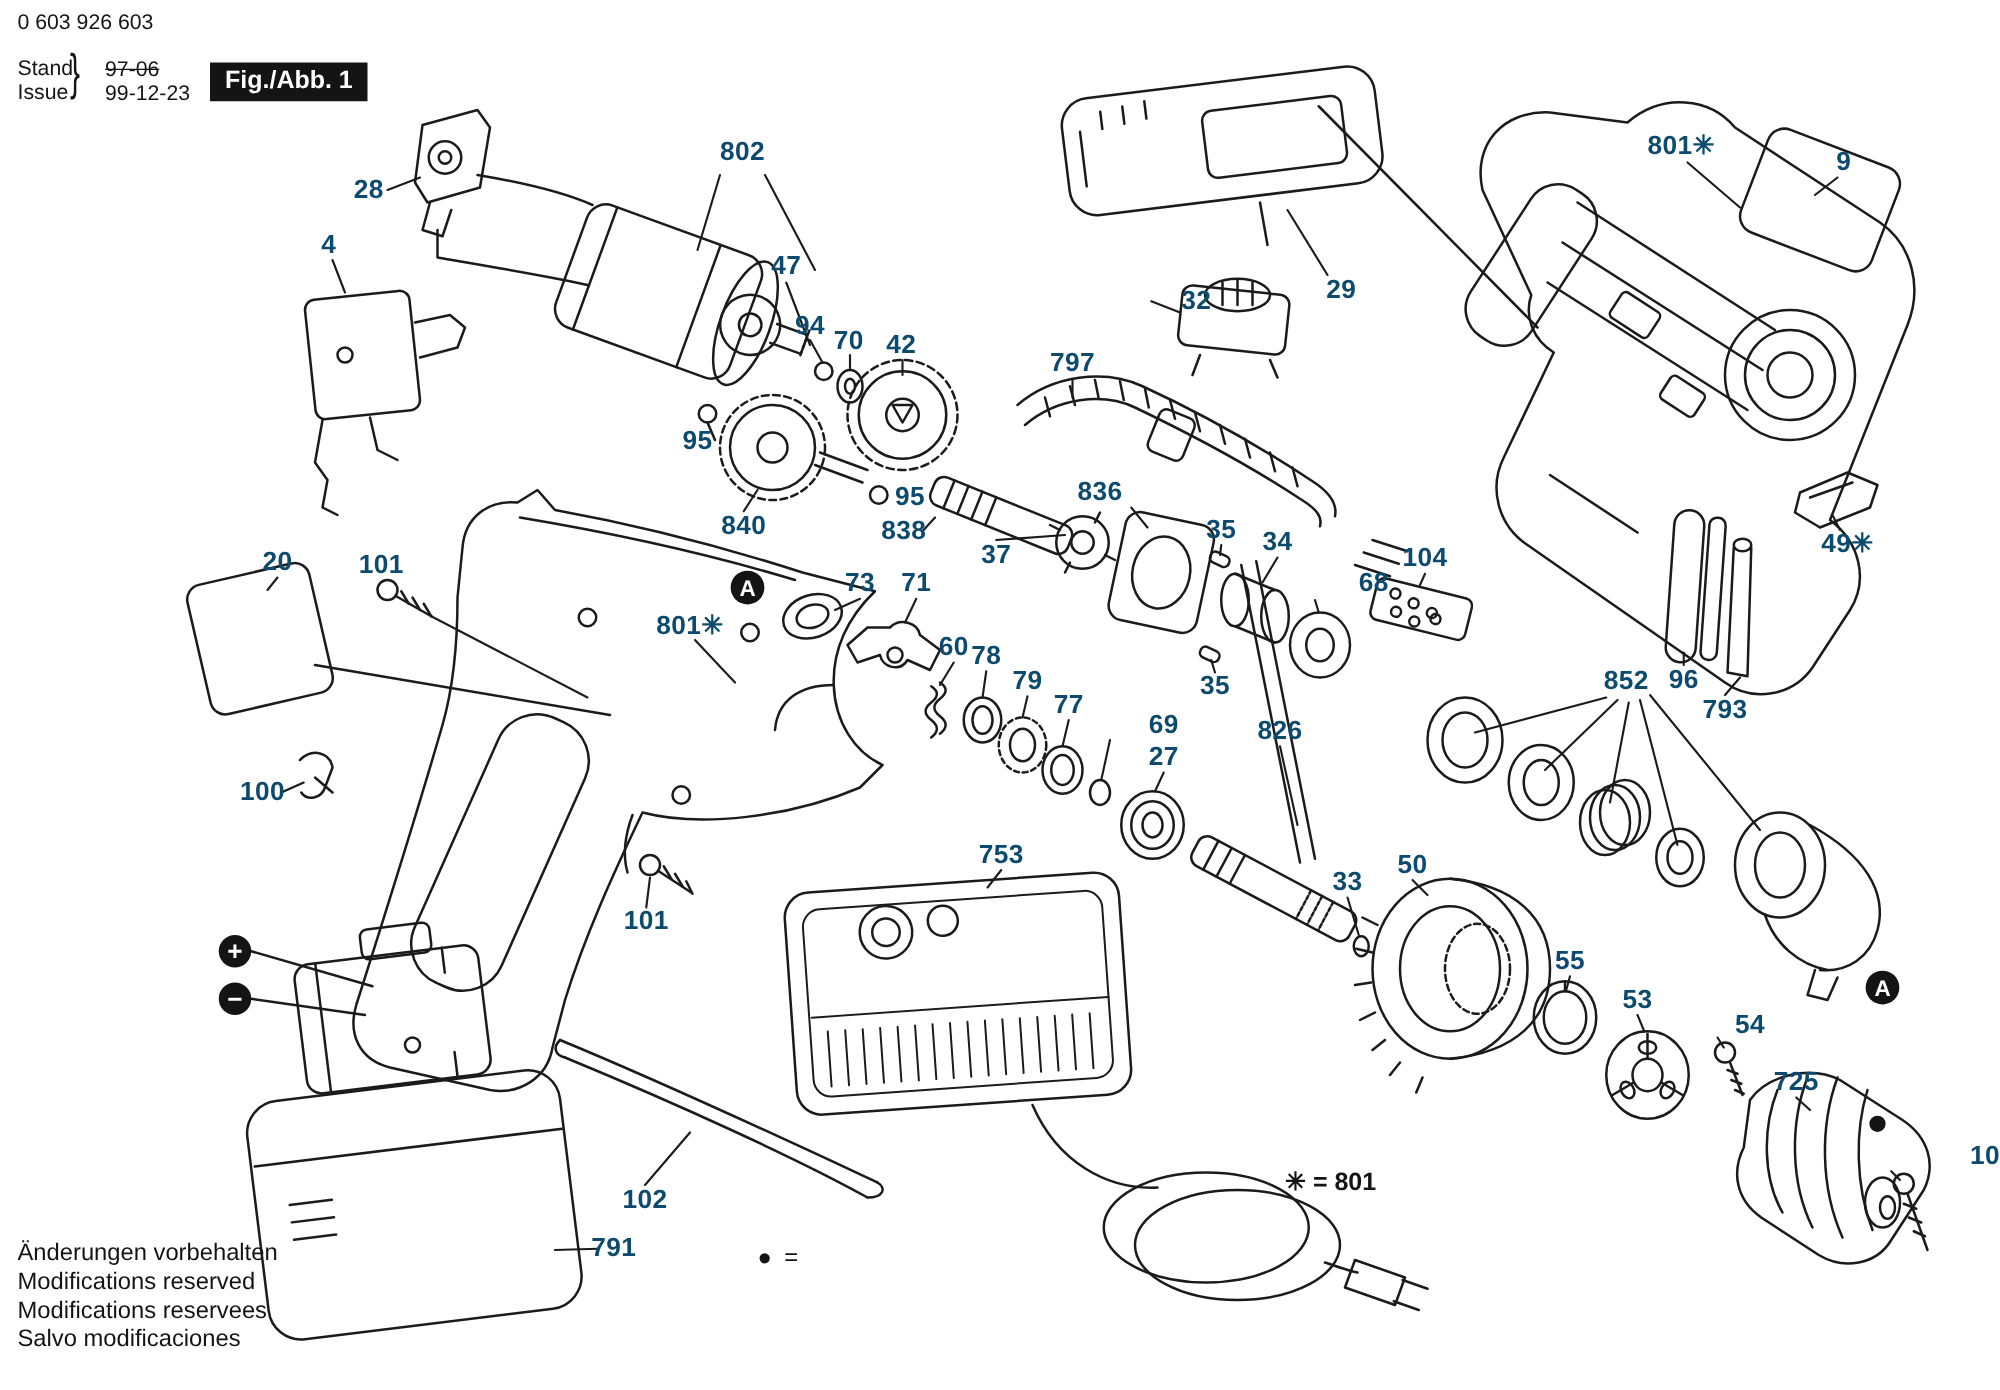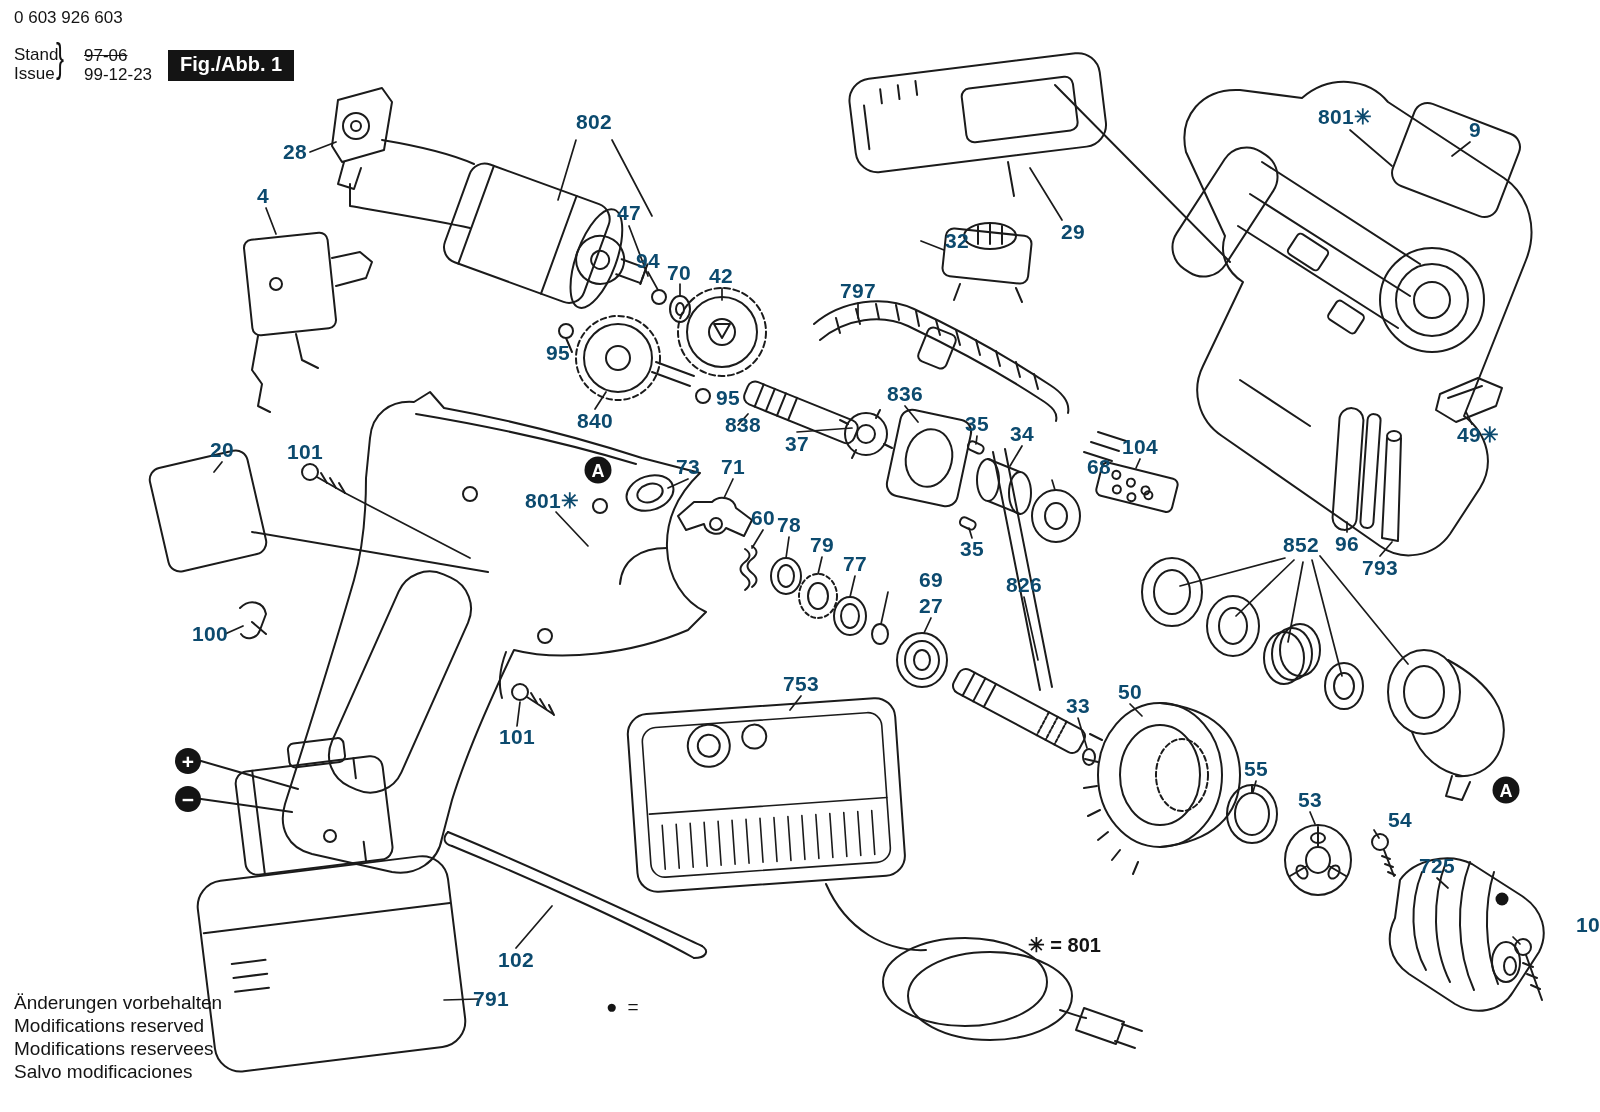--- a/index.html
+++ b/index.html
@@ -437,23 +437,23 @@
       <div class="part-label" style="left: 295px; top: 152px;">28</div>
       <div class="part-label" style="left: 263px; top: 196px;">4</div>
       <div class="part-label" style="left: 594px; top: 122px;">802</div>
       <div class="part-label" style="left: 629px; top: 213px;">47</div>
       <div class="part-label" style="left: 648px; top: 261px;">94</div>
       <div class="part-label" style="left: 679px; top: 273px;">70</div>
       <div class="part-label" style="left: 721px; top: 276px;">42</div>
       <div class="part-label" style="left: 558px; top: 353px;">95</div>
       <div class="part-label" style="left: 595px; top: 421px;">840</div>
       <div class="part-label" style="left: 728px; top: 398px;">95</div>
-      <div class="part-label" style="left: 723px; top: 425px; margin-left: 20px;">838</div>
+      <div class="part-label" style="left: 723px; top: 425px;">838</div>
       <div class="part-label" style="left: 797px; top: 444px;">37</div>
-      <div class="part-label" style="left: 905px; top: 394px;">836</div>
+      <div class="part-label" style="left: 880px; top: 394px;">836</div>
       <div class="part-label" style="left: 858px; top: 291px;">797</div>
       <div class="part-label" style="left: 909px; top: 241px; margin-left: 48px;">32</div>
       <div class="part-label" style="left: 1073px; top: 232px;">29</div>
       <div class="part-label" style="left: 1345px; top: 117px;">801✳</div>
       <div class="part-label" style="left: 1475px; top: 130px;">9</div>
       <div class="part-label" style="left: 977px; top: 424px;">35</div>
       <div class="part-label" style="left: 1022px; top: 434px;">34</div>
       <div class="part-label" style="left: 1052px; top: 467px; margin-left: 47px;">68</div>
       <div class="part-label" style="left: 1140px; top: 447px;">104</div>
       <div class="part-label" style="left: 1478px; top: 435px;">49✳</div>

